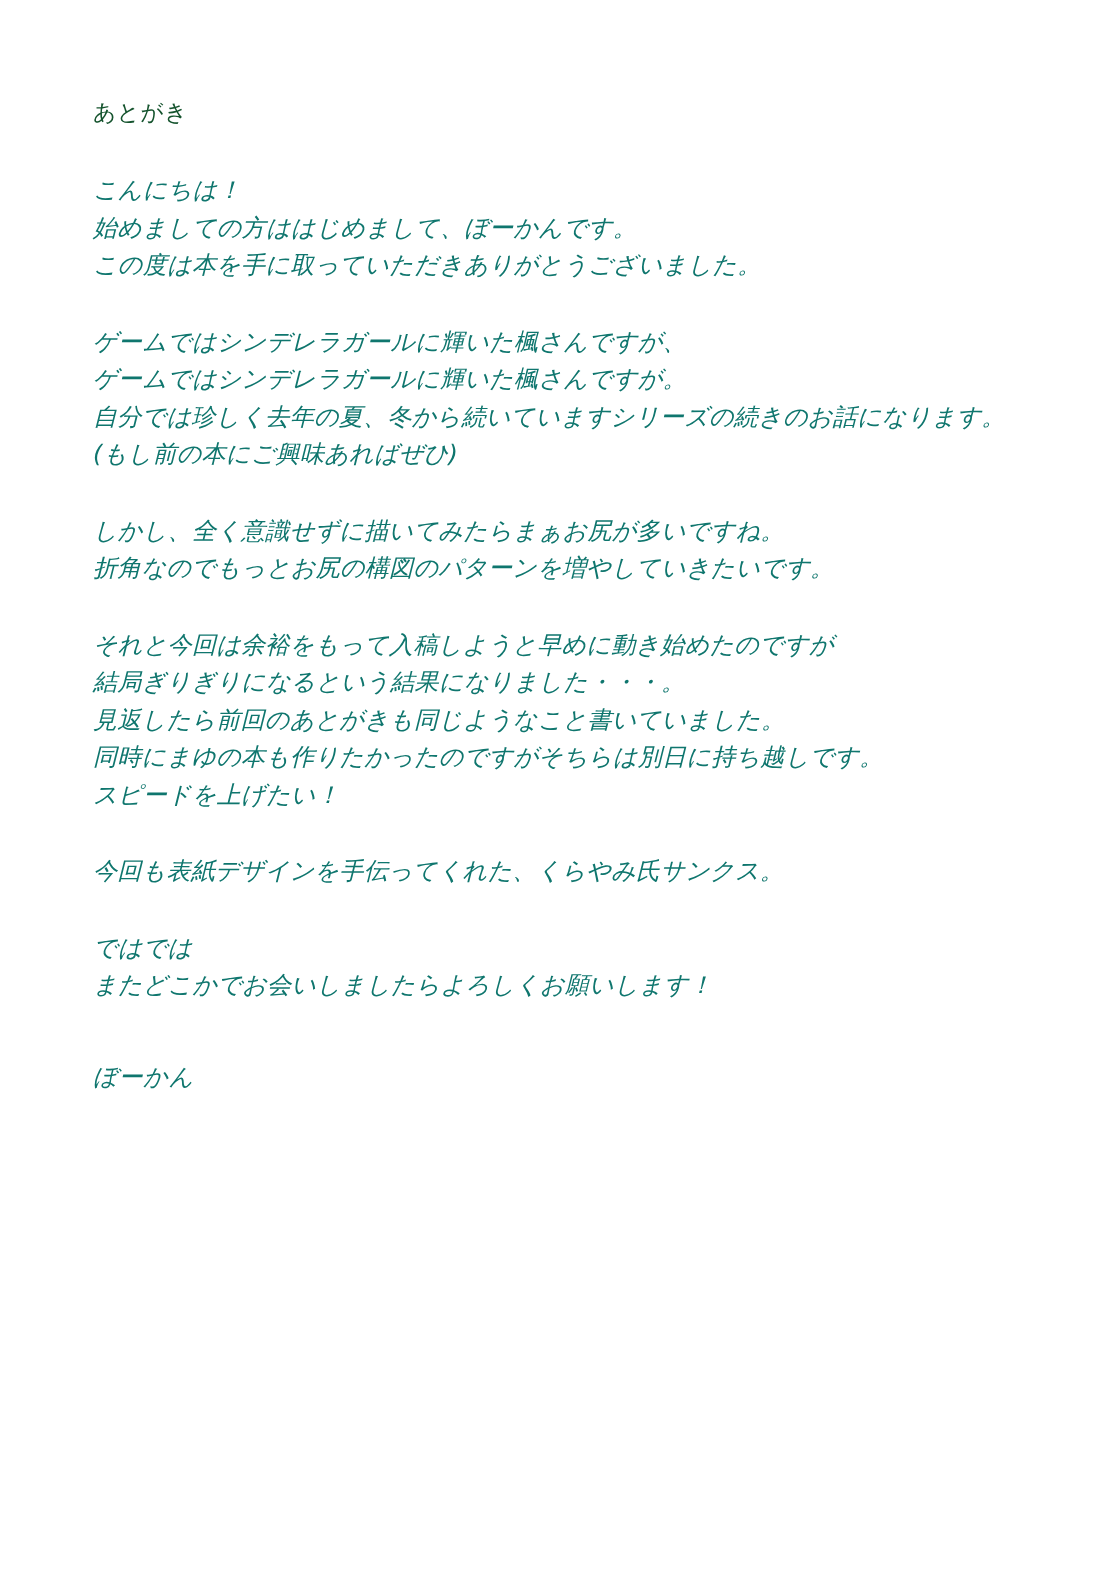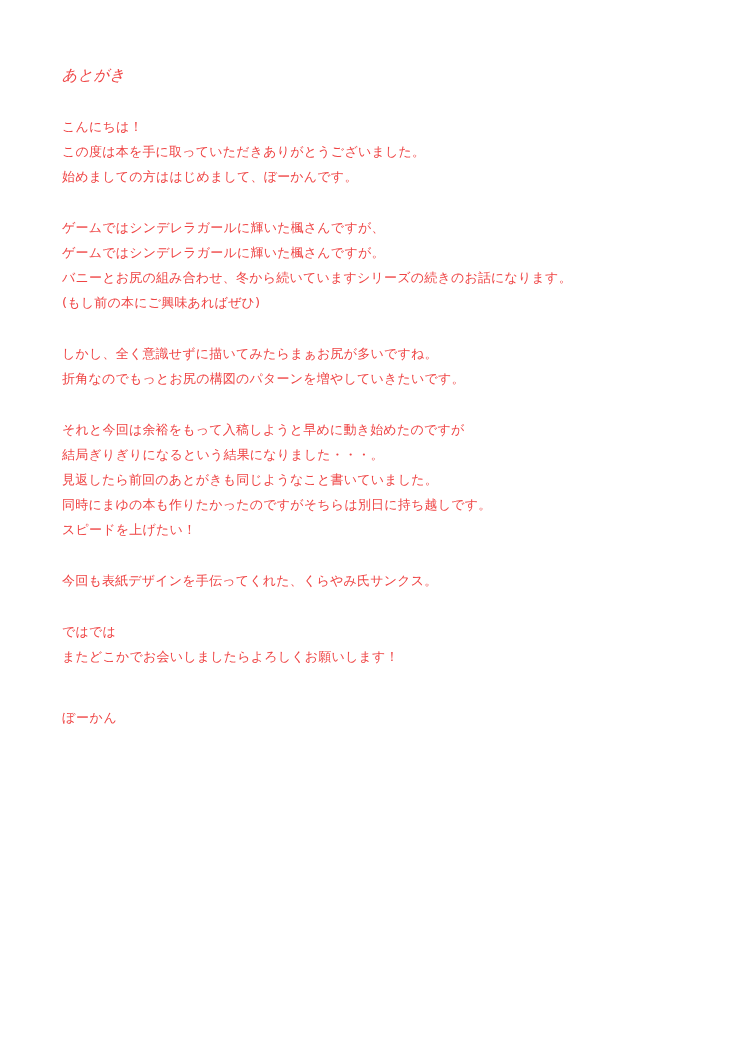--- a/index.html
+++ b/index.html
@@ -26,62 +26,62 @@
     left: 62px;
     top: 62px;
     right: 48px;
   }
   .doc-title {
     font-size: 15px;
     line-height: 26px;
     letter-spacing: 0.5px;
     margin: 0 0 26px 0;
     font-weight: normal;
-    color: #ef4444;
-    font-style: italic;
+    color: #14532d;
   }
   .para {
     margin: 0 0 26px 0;
   }
   .para:last-child {
     margin-bottom: 0;
     margin-top: 36px;
   }
   .line {
-    font-size: 13px;
+    font-size: 16px;
     line-height: 25px;
     letter-spacing: 0.2px;
     white-space: pre-wrap;
-    color: #ef4444;
+    color: #0f766e;
+    font-style: italic;
   }
   .signature {
     margin-top: 30px;
   }
   .signature .line {
     letter-spacing: 0.6px;
   }
 </style>
 </head>
 <body>
 
 <div class="page">
   <div class="content">
 
     <div class="doc-title">あとがき</div>
 
     <div class="para">
       <div class="line">こんにちは！</div>
+      <div class="line">始めましての方ははじめまして、ぼーかんです。</div>
       <div class="line">この度は本を手に取っていただきありがとうございました。</div>
-      <div class="line">始めましての方ははじめまして、ぼーかんです。</div>
     </div>
 
     <div class="para">
       <div class="line">ゲームではシンデレラガールに輝いた楓さんですが、</div>
       <div class="line">ゲームではシンデレラガールに輝いた楓さんですが。</div>
-      <div class="line">バニーとお尻の組み合わせ、冬から続いていますシリーズの続きのお話になります。</div>
+      <div class="line">自分では珍しく去年の夏、冬から続いていますシリーズの続きのお話になります。</div>
       <div class="line">(もし前の本にご興味あればぜひ)</div>
     </div>
 
     <div class="para">
       <div class="line">しかし、全く意識せずに描いてみたらまぁお尻が多いですね。</div>
       <div class="line">折角なのでもっとお尻の構図のパターンを増やしていきたいです。</div>
     </div>
 
     <div class="para">
       <div class="line">それと今回は余裕をもって入稿しようと早めに動き始めたのですが</div>

